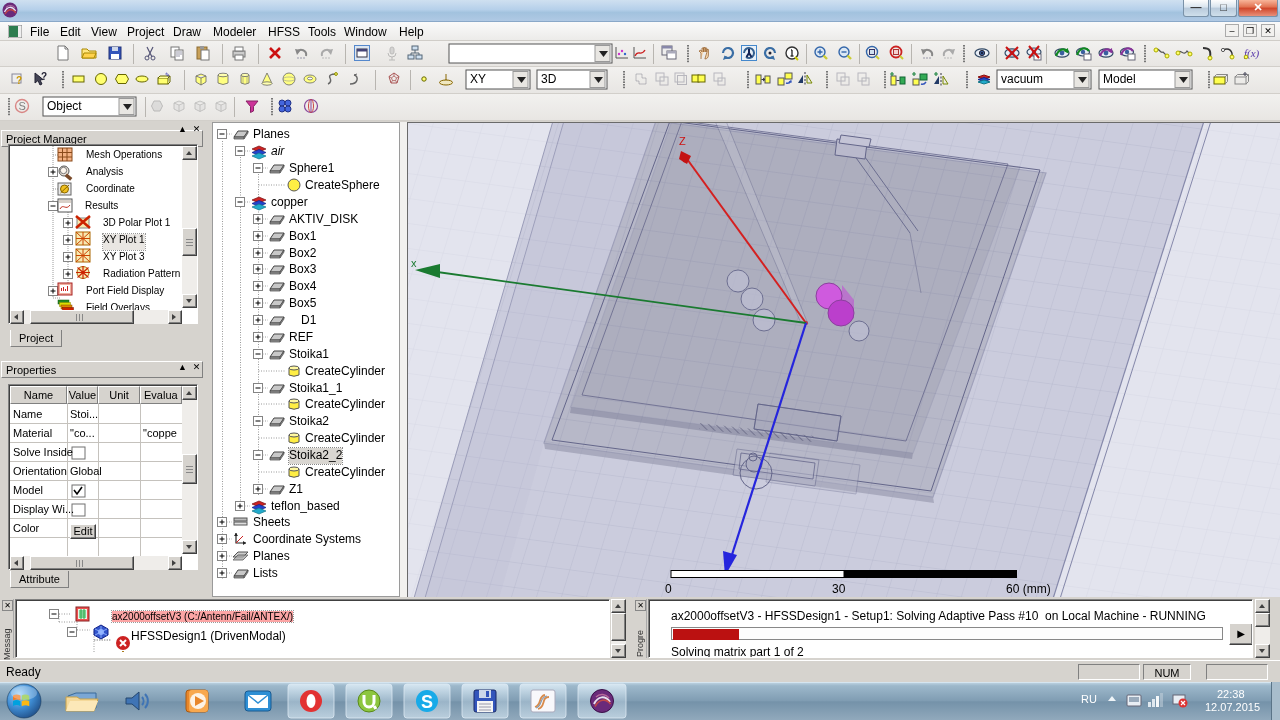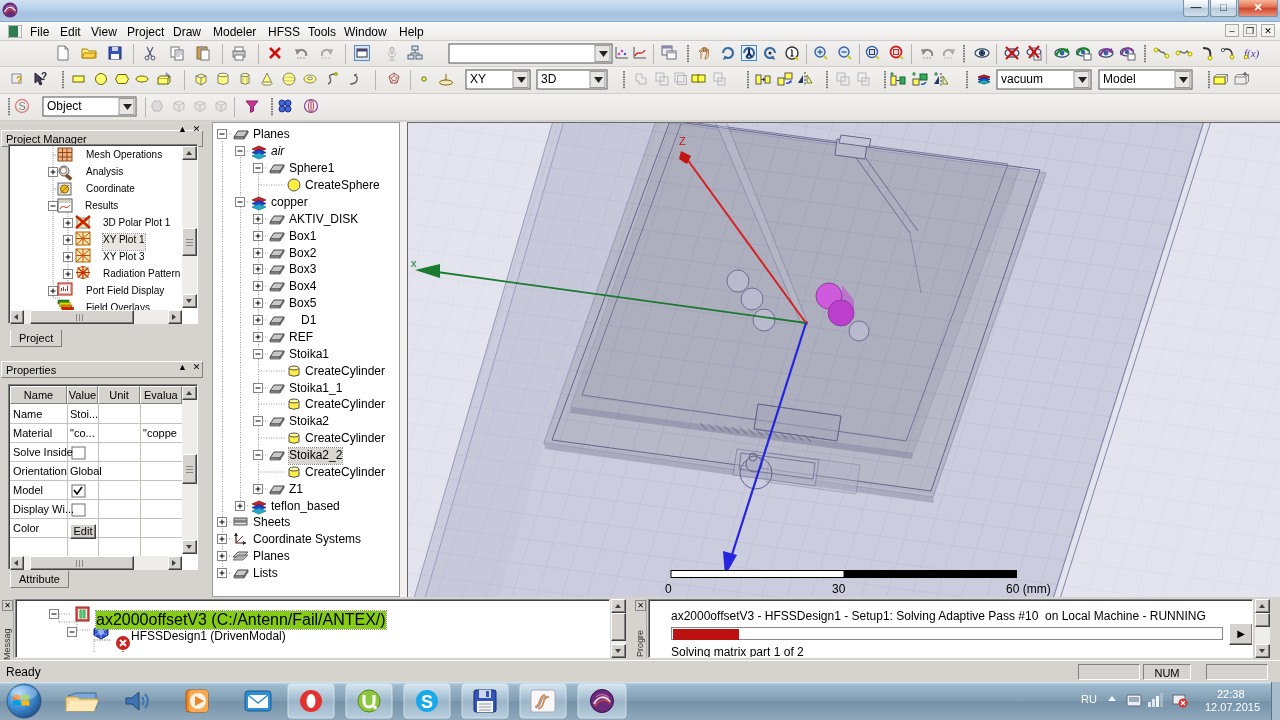--- a/index.html
+++ b/index.html
@@ -1443,21 +1443,21 @@
           <path d="M7 1 V13 M1 4 L13 10 M13 4 L1 10" stroke="#99bbff" stroke-width="0.8"></path>
         </g>
    <g transform="translate(100,36)">
           <circle cx="7" cy="7" r="7" fill="#cc2222"></circle>
           <path d="M4 4 L10 10 M10 4 L4 10" stroke="#fff" stroke-width="2"></path>
         </g>
         <g transform="translate(101,51)">
           <path d="M6 0 L12 11 H0 Z" fill="#ffcc00" stroke="#996600"></path>
         </g>
   </svg>
-  <span class="abs" style="left:80px;top:11px;font-size:16px;background:#84cc16;outline:1px dotted #999">ax2000offsetV3 (C:/Antenn/Fail/ANTEX/)</span>
+  <span class="abs" style="left:96px;top:11px;font-size:10px;background:#fca5a5;outline:1px dotted #999">ax2000offsetV3 (C:/Antenn/Fail/ANTEX/)</span>
   <span class="abs" style="left:115px;top:29px;font-size:12px">HFSSDesign1 (DrivenModal)</span>
       <span class="abs" style="left:135px;top:56px;font-size:12px">HFSSDesign1: Solutions have been invalidated. Undo to recover. (10:34:52  июл 12, 2015)</span>
  </div>
  <div class="abs" style="left:611px;top:2px;width:15px;height:59px;background:#efedea">
   <div class="sbtn" style="left:0;top:0;width:15px;height:14px"></div>
   <div class="abs" style="left:4px;top:5px;border:3.5px solid transparent;border-bottom:4px solid #404040;border-top:none"></div>
   <div class="sbtn" style="left:0;top:14px;width:15px;height:28px"></div>
   <div class="sbtn" style="left:0;top:45px;width:15px;height:14px"></div>
   <div class="abs" style="left:4px;top:50px;border:3.5px solid transparent;border-top:4px solid #404040;border-bottom:none"></div>
  </div>

